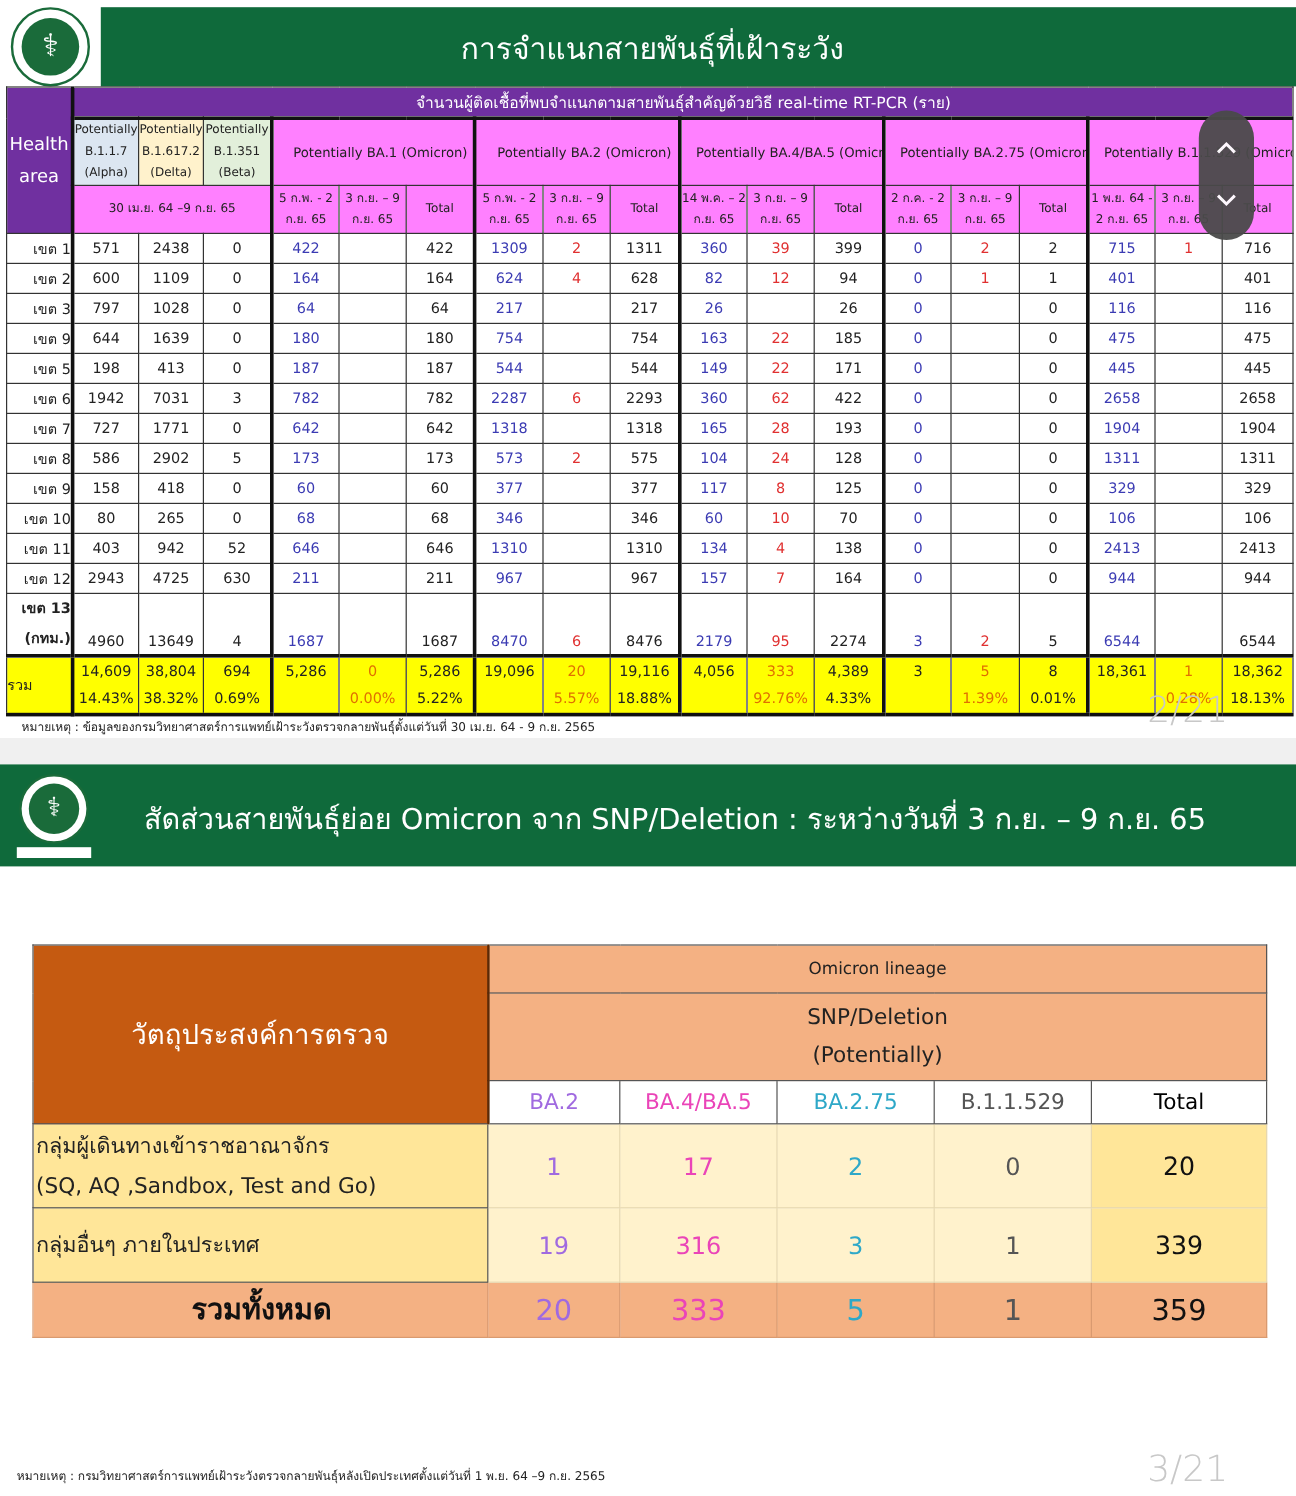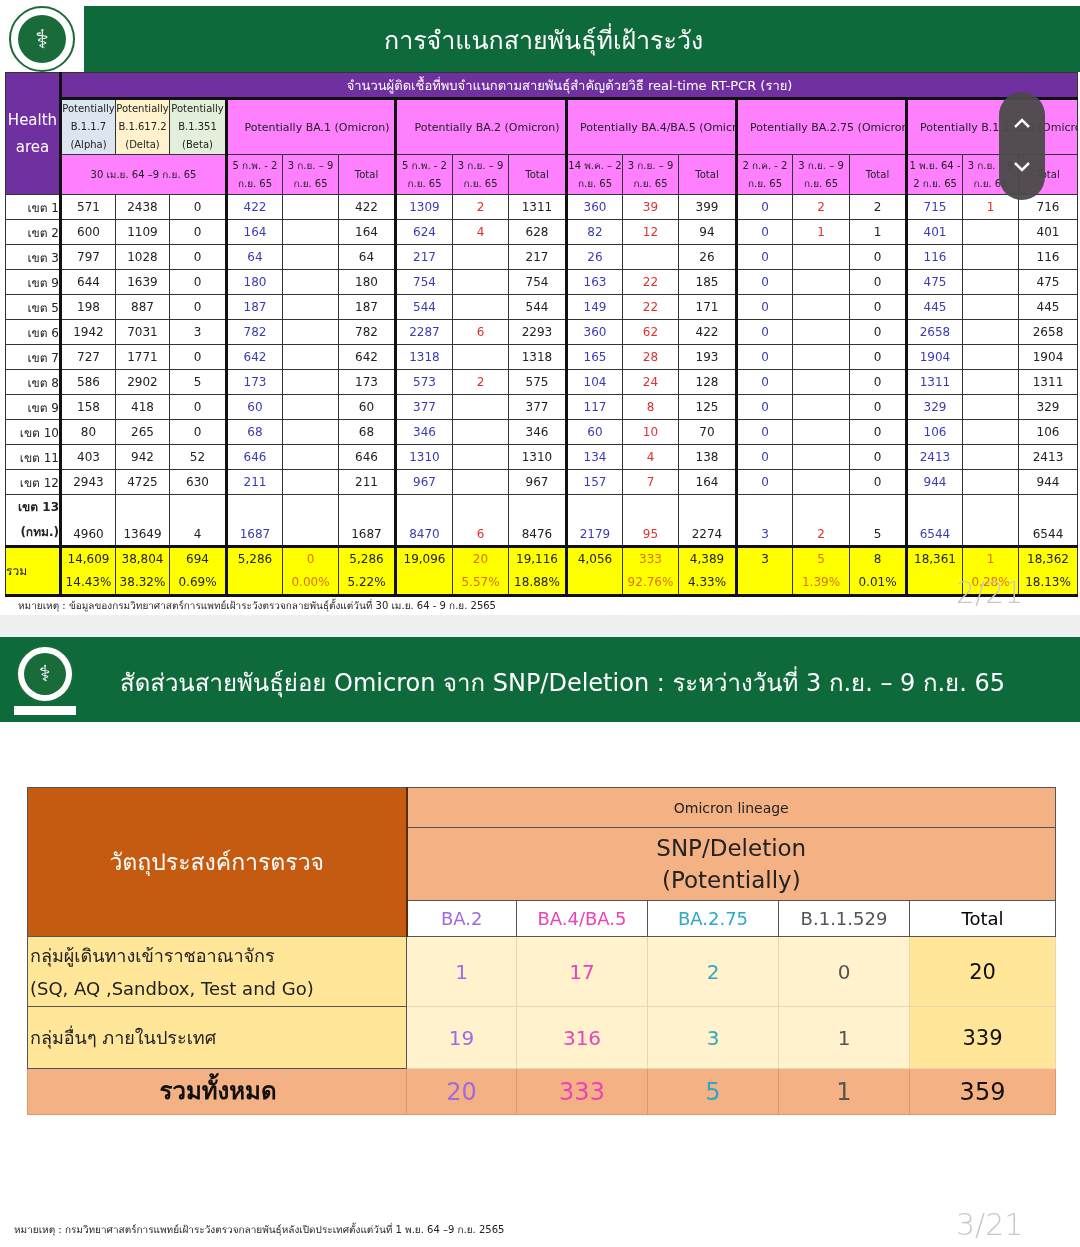--- a/index.html
+++ b/index.html
@@ -56,21 +56,21 @@
   .s2-logo { position: absolute; left: 12px; top: 8px; width: 66px; height: 72px; display: flex; flex-direction: column; align-items: center; }
   .s2-logo .logo { width: 58px; height: 58px; }
   .s2-logo .logo-inner { width: 42px; height: 42px; font-size: 22px; }
   .s2-logo .cap { width: 62px; height: 9px; background: #fff; margin-top: 3px; }
   .s2-title { position: absolute; left: 120px; top: 26px; color: #fff; font-size: 24px; white-space: nowrap; }
 
   table.t2 { position: absolute; left: 27px; top: 150px; width: 1028px; border-collapse: collapse; table-layout: fixed; font-family: "DejaVu Sans", sans-serif; }
   table.t2 td { border: 1px solid #555; text-align: center; vertical-align: middle; font-size: 18px; }
   table.t2 .purpose { background: #c55a11; color: #fff; font-size: 23px; border-right: 2px solid #5a2a08; }
   table.t2 .lineage { background: #f4b183; height: 40px; font-size: 14px; color: #222; }
-  table.t2 .snp { background: #f4b183; height: 73px; font-size: 23px; color: #222; line-height: 32px; }
+  table.t2 .snp { background: #f4b183; height: 73px; font-size: 18px; color: #222; line-height: 32px; }
   table.t2 .colhdr { background: #fff; height: 36px; font-size: 18px; }
   table.t2 .rowlbl { text-align: left; padding-left: 2px; font-size: 18px; color: #222; background: #ffe699; line-height: 33px; }
   table.t2 tr.r1 td { height: 70px; }
   table.t2 tr.r2 td { height: 62px; }
   table.t2 .cell { background: #fff2cc; font-size: 20px; border-color: #e6d7b0; }
   table.t2 .tot { background: #ffe699; font-size: 21px; color: #111; border-color: #e6d7b0; }
   table.t2 tr.grand td { height: 46px; background: #f4b183; font-size: 24px; border-color: #d99a70; }
   table.t2 tr.grand td.rowlbl { text-align: center; font-size: 24px; font-weight: bold; color: #111; }
   .c-ba2 { color: #a06ae0; }
   .c-ba45 { color: #ea44b8; }
@@ -243,21 +243,21 @@
             <td class="blue thickL">0</td>
             <td class="red"></td>
             <td class="">0</td>
             <td class="blue thickL">475</td>
             <td class="red"></td>
             <td class="">475</td>
           </tr>
           <tr>
             <td class="rowlbl">เขต 5</td>
             <td class="">198</td>
-            <td class="">887</td>
+            <td class="">413</td>
             <td class="">0</td>
             <td class="blue thickL">187</td>
             <td class="red"></td>
             <td class="">187</td>
             <td class="blue thickL">544</td>
             <td class="red"></td>
             <td class="">544</td>
             <td class="blue thickL">149</td>
             <td class="red">22</td>
             <td class="">171</td>

